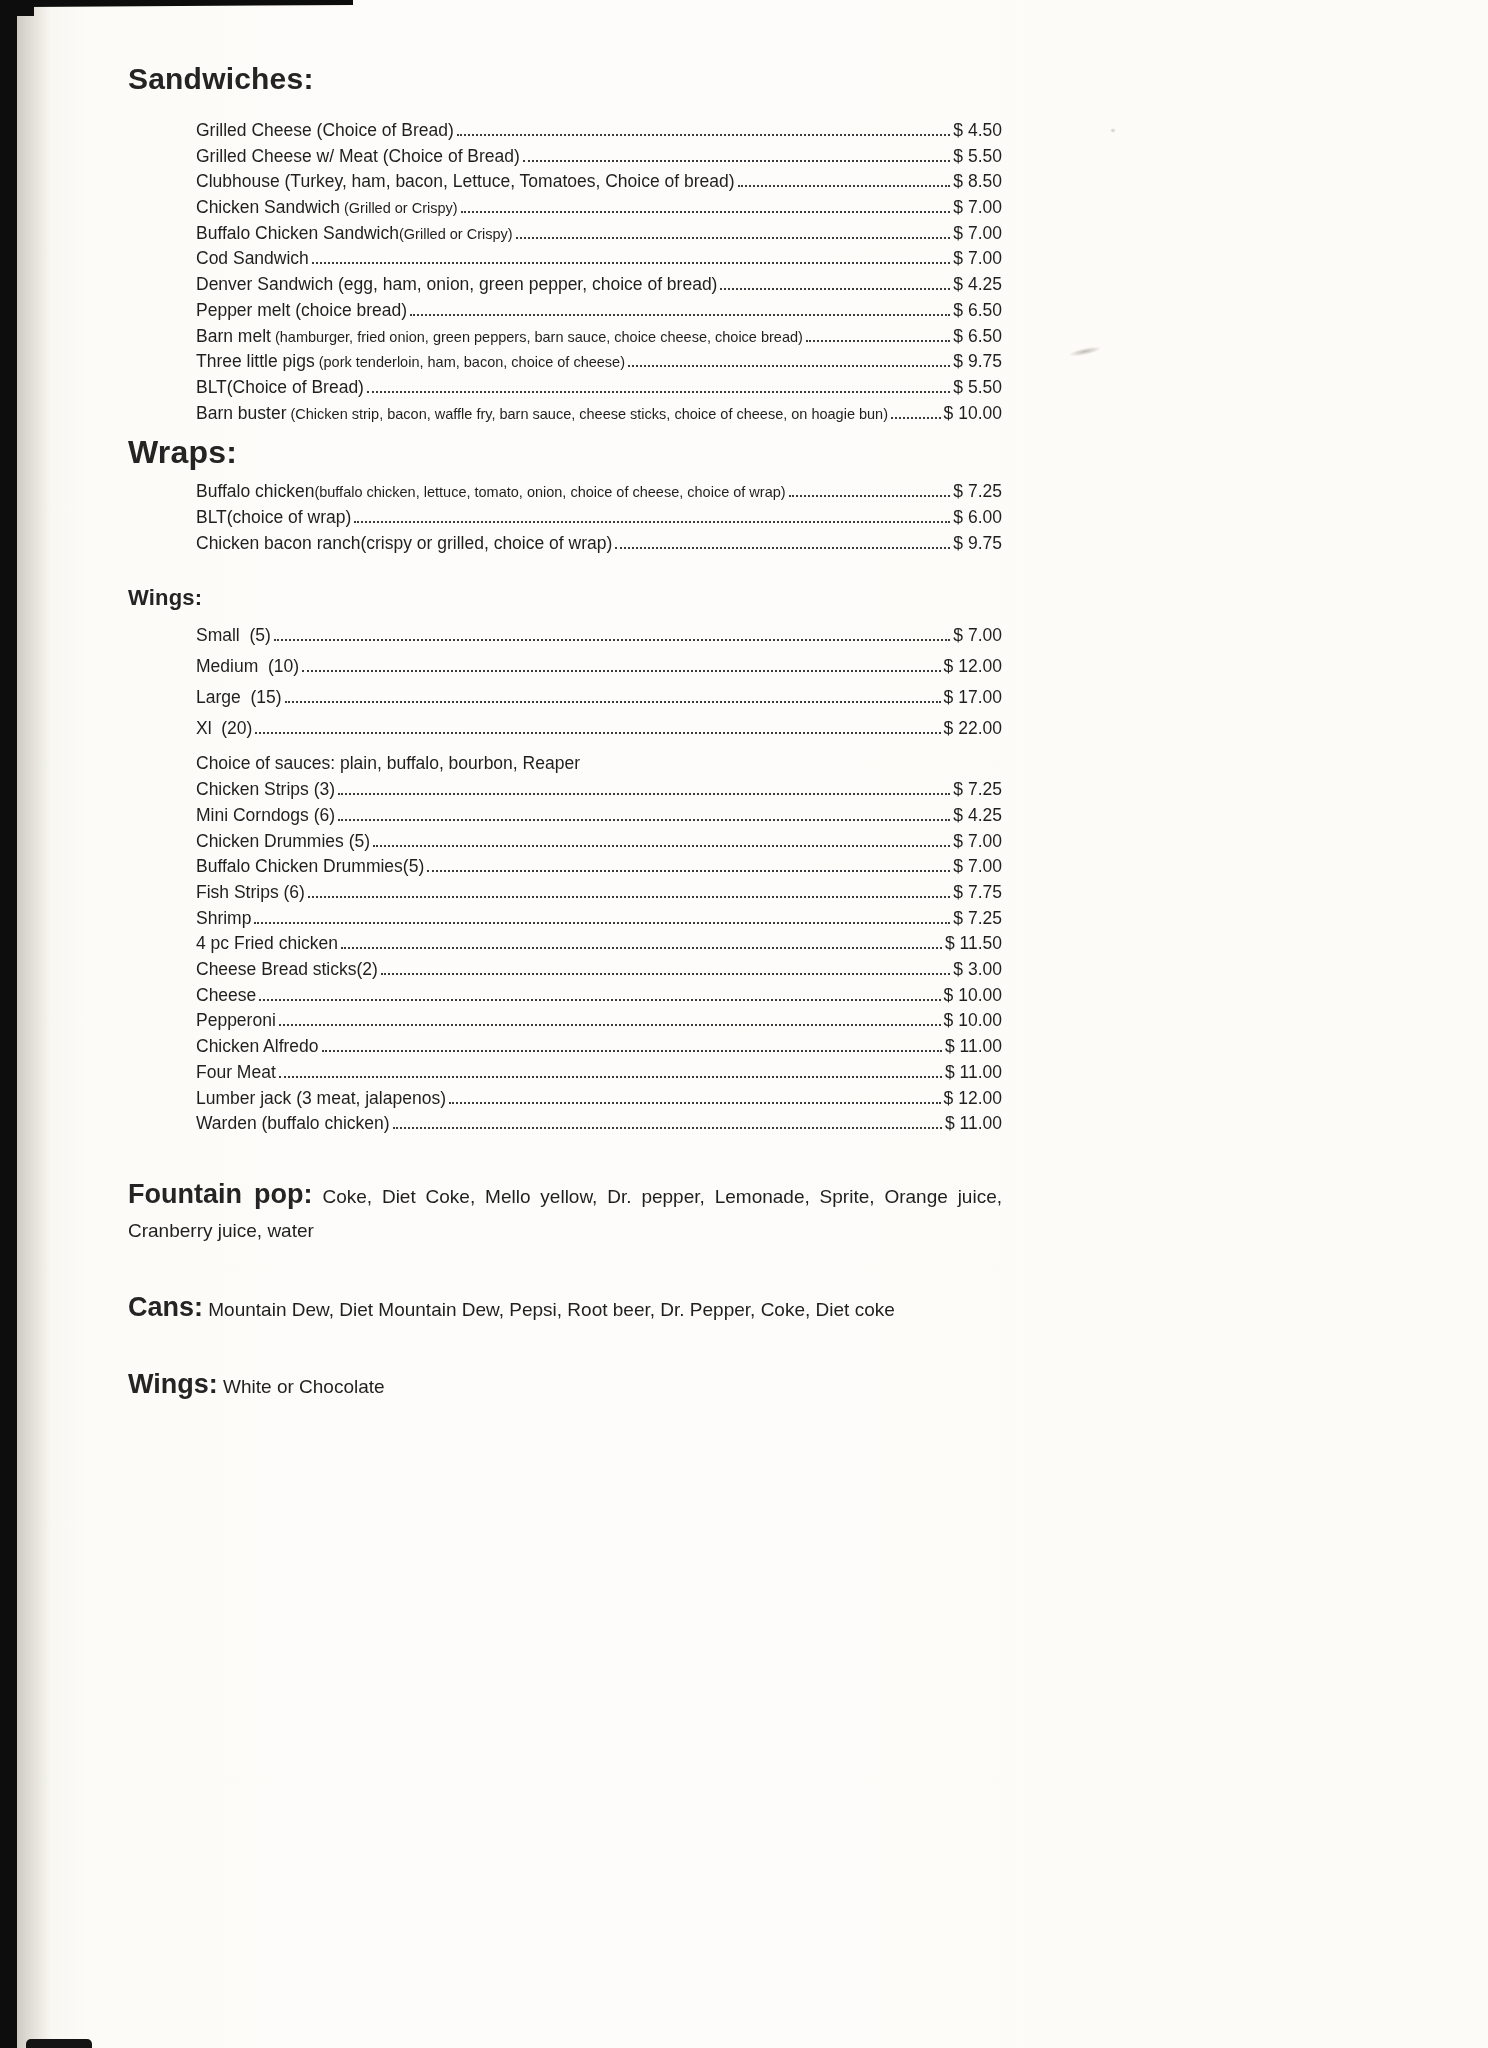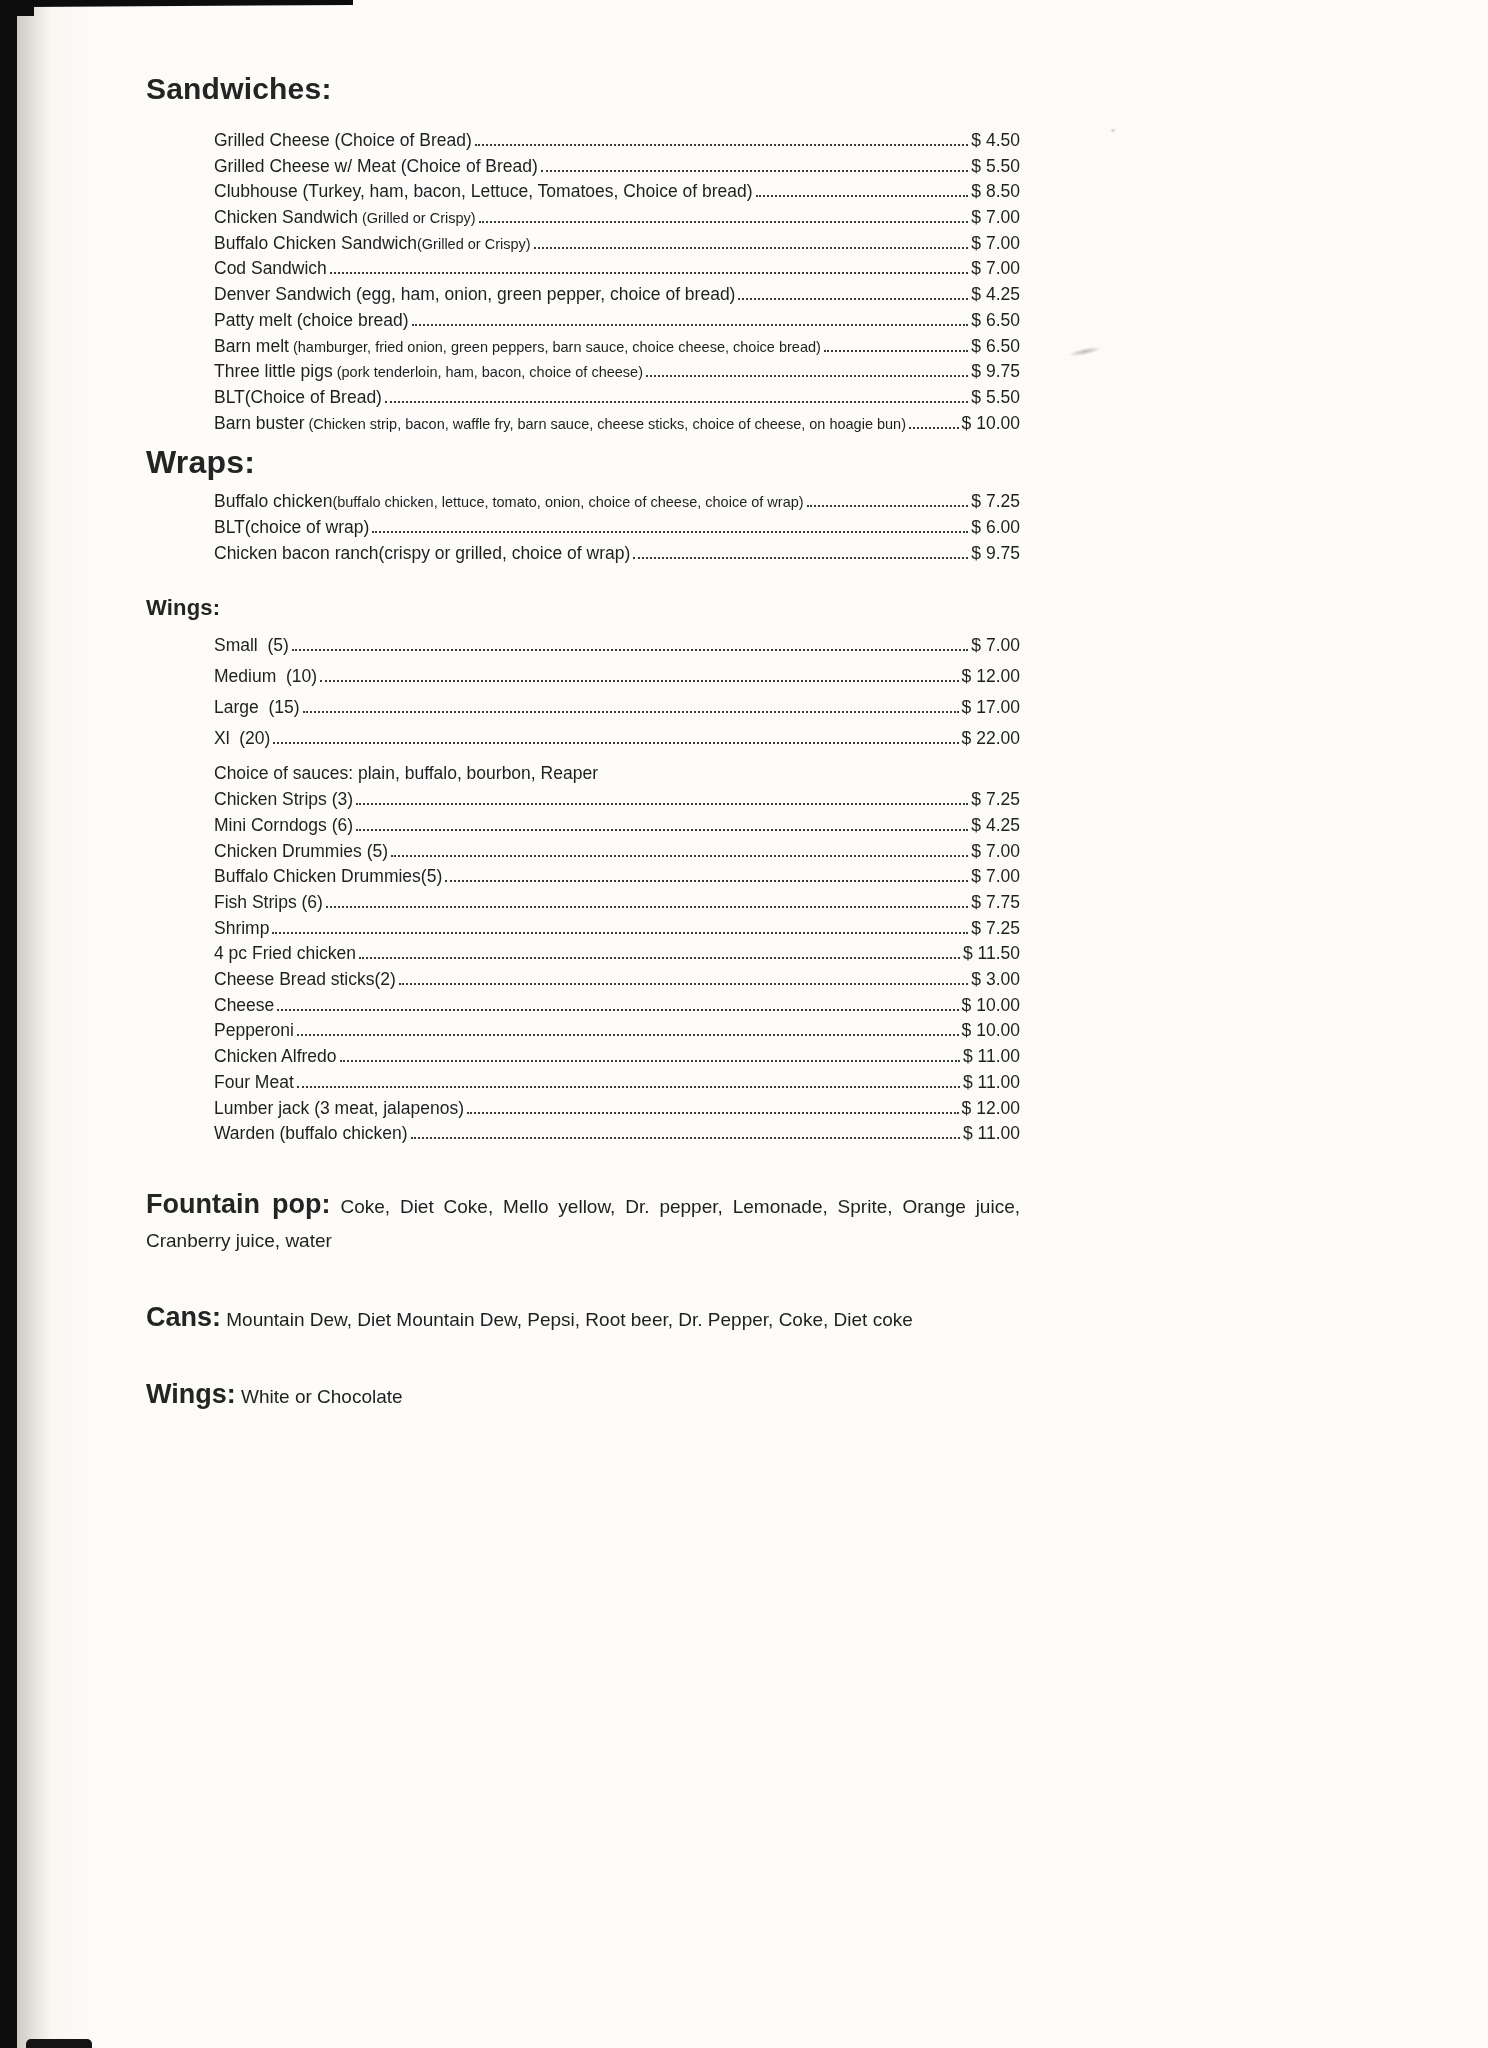--- a/index.html
+++ b/index.html
@@ -46,23 +46,22 @@
     transform: rotate(-12deg);
   }
   .speckle-2 {
     position: absolute; left: 1110px; top: 128px; width: 6px; height: 5px;
     background: radial-gradient(ellipse at center, rgba(120,110,95,0.35), rgba(120,110,95,0) 70%);
   }
   
   .content {
     position: absolute;
     left: 128px;
-    top: 14px;
+    top: 4px;
     width: 874px;
-    margin-left: 18px;
   }
   .sec-title {
     font-weight: 700;
     color: #242424;
     letter-spacing: 0.2px;
   }
   .sec-title.sandwiches { font-size: 30px; margin: 58px 0 24px 0; }
   .sec-title.wraps     { font-size: 32px; margin: 6px 0 10px 0; }
   .sec-title.wings     { font-size: 22px; margin: 26px 0 14px 0; }
   .sec-title.baskets   { font-size: 22px; margin: 20px 0 12px 0; }
@@ -155,21 +154,21 @@
           <span class="dots"></span>
           <span class="price">$ 7.00</span>
         </div>
         <div class="row">
           <span class="name">Denver Sandwich</span>
           <span class="detail"> (egg, ham, onion, green pepper, choice of bread)</span>
           <span class="dots"></span>
           <span class="price">$ 4.25</span>
         </div>
         <div class="row">
-          <span class="name">Patty melt</span>
+          <span class="name">Pepper melt</span>
           <span class="detail"> (choice bread)</span>
           <span class="dots"></span>
           <span class="price">$ 6.50</span>
         </div>
         <div class="row">
           <span class="name">Barn melt</span>
           <span class="detail sm"> (hamburger, fried onion, green peppers, barn sauce, choice cheese, choice bread)</span>
           <span class="dots"></span>
           <span class="price">$ 6.50</span>
         </div>

